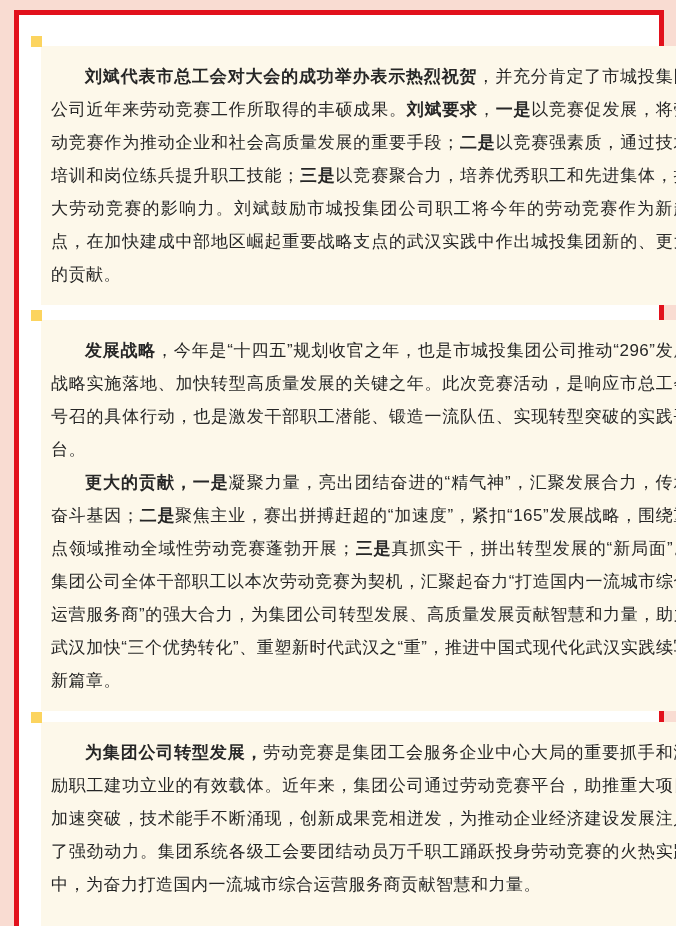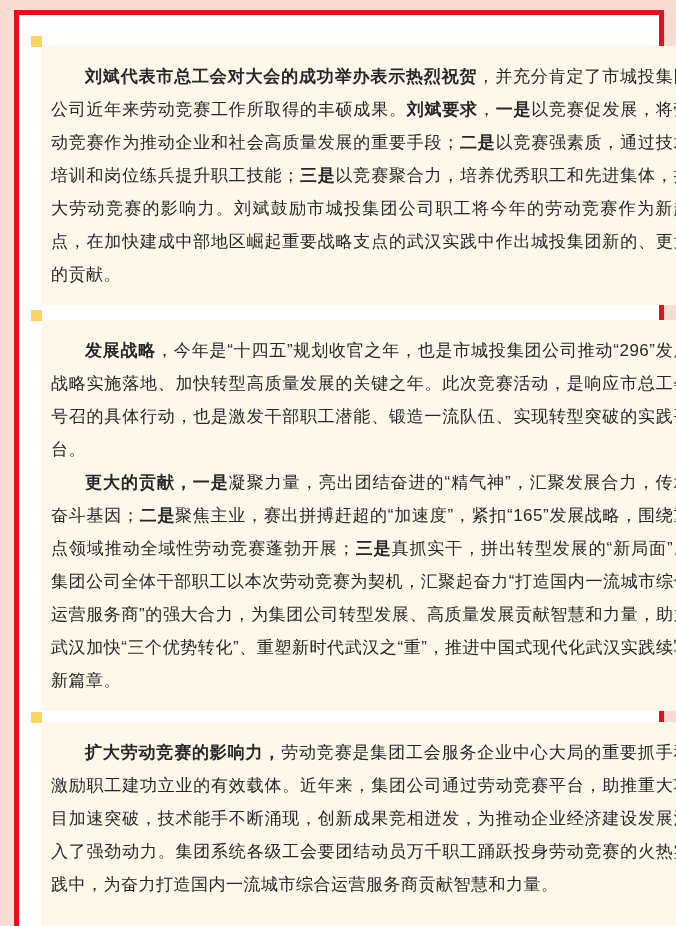--- a/index.html
+++ b/index.html
@@ -67,17 +67,17 @@
     <div>
         <p><span class="b">发展战略</span><span>，今年是“十四五”规划收官之年，也是市城投集团公司推动“296”发展战略实施落地、加快转型高质量发展的关键之年。此次竞赛活动，是响应市总工会号召的具体行动，也是激发干部职工潜能、锻造一流队伍、实现转型突破的实践平台。</span></p>
         <p><span class="b">更大的贡献，一是</span><span>凝聚力量，亮出团结奋进的“精气神”，汇聚发展合力，传承奋斗基因；</span><span class="b">二是</span><span>聚焦主业，赛出拼搏赶超的“加速度”，紧扣“165”发展战略，围绕重点领域推动全域性劳动竞赛蓬勃开展；</span><span class="b">三是</span><span>真抓实干，拼出转型发展的“新局面”。集团公司全体干部职工以本次劳动竞赛为契机，汇聚起奋力“打造国内一流城市综合运营服务商”的强大合力，为集团公司转型发展、高质量发展贡献智慧和力量，助力武汉加快“三个优势转化”、重塑新时代武汉之“重”，推进中国式现代化武汉实践续写新篇章。</span></p>
       </div>
   </div>
 
   <div class="card card-3">
     <span class="sq tl"></span>
 
     <div>
-        <p><span class="b">扩大劳动竞赛的影响力，</span><span>劳动竞赛是集团工会服务企业中心大局的重要抓手和激励职工建功立业的有效载体。近年来，集团公司通过劳动竞赛平台，助推重大项目加速突破，技术能手不断涌现，创新成果竞相迸发，为推动企业经济建设发展注入了强劲动力。集团系统各级工会要团结动员万千职工踊跃投身劳动竞赛的火热实践中，为奋力打造国内一流城市综合运营服务商贡献智慧和力量。</span></p>
+        <p><span class="b">为集团公司转型发展，</span><span>劳动竞赛是集团工会服务企业中心大局的重要抓手和激励职工建功立业的有效载体。近年来，集团公司通过劳动竞赛平台，助推重大项目加速突破，技术能手不断涌现，创新成果竞相迸发，为推动企业经济建设发展注入了强劲动力。集团系统各级工会要团结动员万千职工踊跃投身劳动竞赛的火热实践中，为奋力打造国内一流城市综合运营服务商贡献智慧和力量。</span></p>
       </div>
   </div>
 
 </div>
 
 </body></html>

